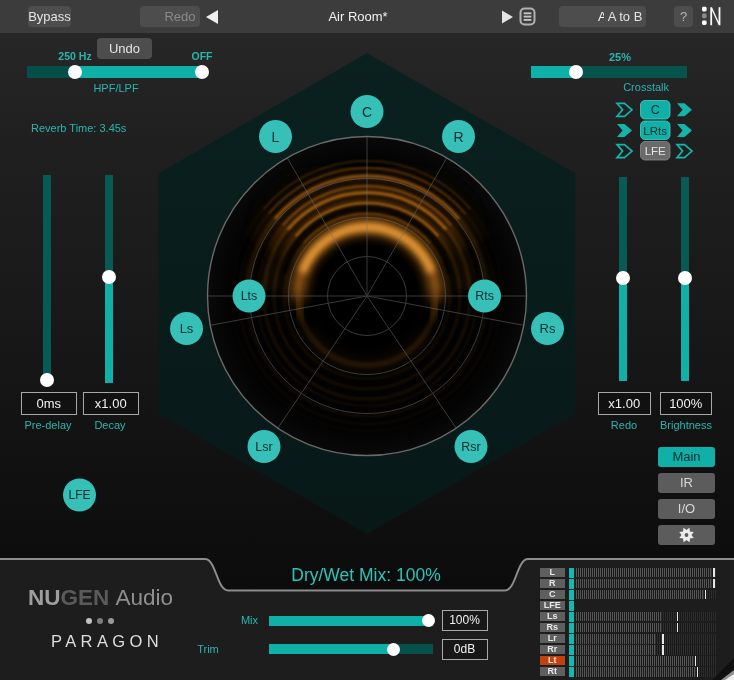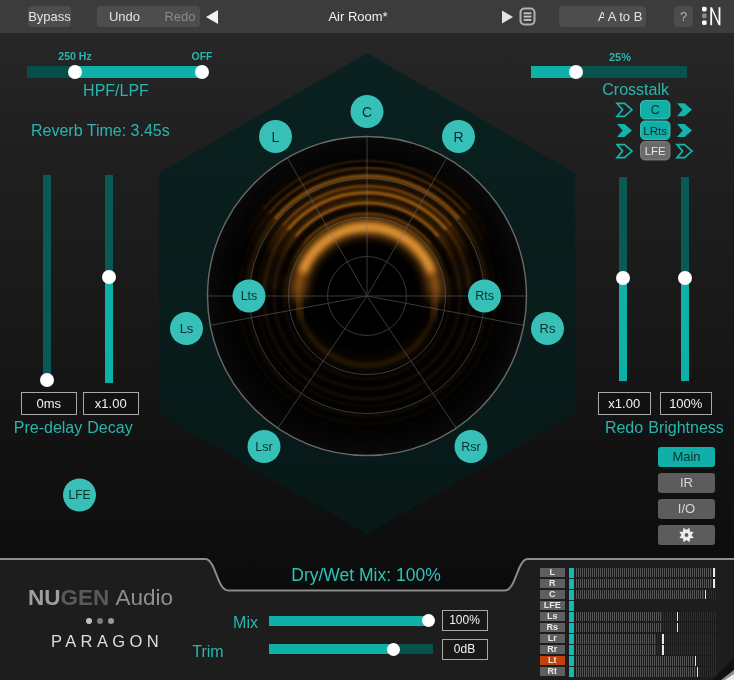--- a/index.html
+++ b/index.html
@@ -8,21 +8,21 @@
   .abs{position:absolute;}
   #main{left:0;top:33px;width:734px;height:647px;
         background:linear-gradient(180deg,#272727 0%,#202020 15%,#191919 42%,#101010 70%,#0b0b0b 88%,#0a0a0a 100%);}
   #topbar{left:0;top:0;width:734px;height:33px;background:#3c3c3c;}
   .tbtn{position:absolute;top:6px;height:21px;background:#4d4d4d;border-radius:4px;
         color:#e3e3e3;font-size:13px;text-align:center;line-height:21px;}
   .vtrack{position:absolute;width:8px;}
   .handle{position:absolute;width:14px;height:14px;border-radius:50%;background:#fff;}
   .vbox{position:absolute;border:1px solid #a8a8a8;color:#f2f2f2;font-size:13px;
         text-align:center;background:rgba(0,0,0,0.15);}
-  .slbl{position:absolute;font-size:16px;color:#29b6ae;text-align:center;}
+  .slbl{position:absolute;font-size:11px;color:#29b6ae;text-align:center;}
   .rbtn{position:absolute;left:658px;width:57px;height:20px;border-radius:3px;
         background:#5c5c5c;color:#d8d8d8;font-size:13px;text-align:center;line-height:20px;}
 </style>
 </head>
 <body>
 <div id="main" class="abs"></div>
 
 <svg id="stage" class="abs" style="left:0;top:0" width="734" height="680" viewBox="0 0 734 680">
   <defs>
     <filter id="b14" x="-60%" y="-60%" width="220%" height="220%">
@@ -151,21 +151,21 @@
       <polygon points="677,124 684.5,124 692,130.5 684.5,137 677,137 682.6,130.5" fill="#14b3ab"></polygon>
       <polygon points="617,144.6 624.5,144.6 632,151.1 624.5,157.6 617,157.6 622.6,151.1" fill="none" stroke="#14b3ab" stroke-width="1.7"></polygon>
       <rect x="640.5" y="141.5" width="29.5" height="18.5" rx="4.5" fill="#6a6a6a" stroke="#8a8a8a" stroke-width="0.8"></rect>
       <text x="655.2" y="151.1" fill="#e3e3e3" font-size="11.5" text-anchor="middle" dominant-baseline="central" font-family="Liberation Sans, sans-serif">LFE</text>
       <polygon points="677,144.6 684.5,144.6 692,151.1 684.5,157.6 677,157.6 682.6,151.1" fill="none" stroke="#14b3ab" stroke-width="1.7"></polygon>
     </g>
 </svg>
 
 <div id="topbar" class="abs">
   <div class="tbtn" style="left:28px;width:43px;">Bypass</div>
-  <div class="tbtn" style="left:97px;width:55px;">Undo</div>
+  <div class="tbtn" style="left:97px;width:55px;margin-top:32px;">Undo</div>
   <div class="tbtn" style="left:140px;width:40px;color:#8a8a8a;padding-left:20px;">Redo</div>
   <svg class="abs" style="left:204px;top:9px" width="16" height="16">
       <polygon points="14,1 14,15 2,8" fill="#f0f0f0"></polygon>
     </svg>
   <div class="abs" style="left:-9px;top:0;width:734px;text-align:center;line-height:33px;color:#f0f0f0;font-size:13px;">Air Room*</div>
   <svg class="abs" style="left:499px;top:9px" width="16" height="16">
       <polygon points="3,1.5 3,14.5 14,8" fill="#e4e4e4"></polygon>
     </svg>
   <svg class="abs" style="left:519px;top:7px" width="19" height="20">
     <rect x="1.5" y="1.5" width="14" height="16" rx="4" fill="none" stroke="#b2b2b2" stroke-width="2"></rect>

